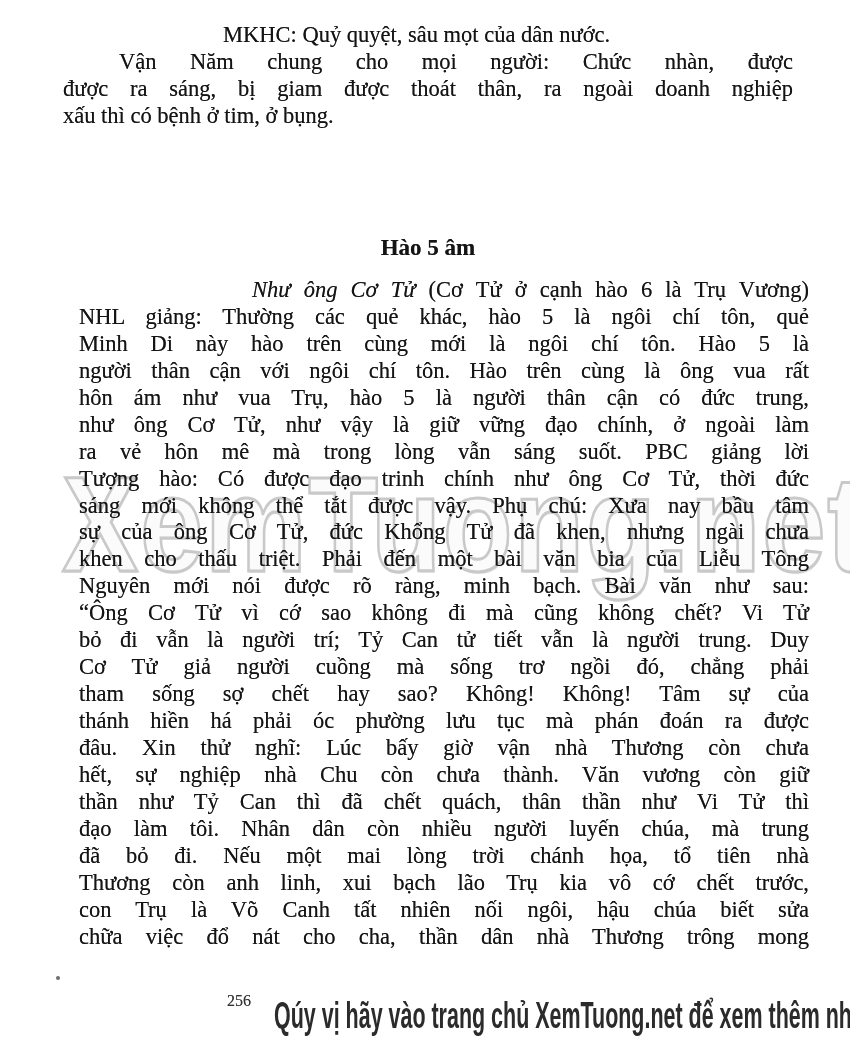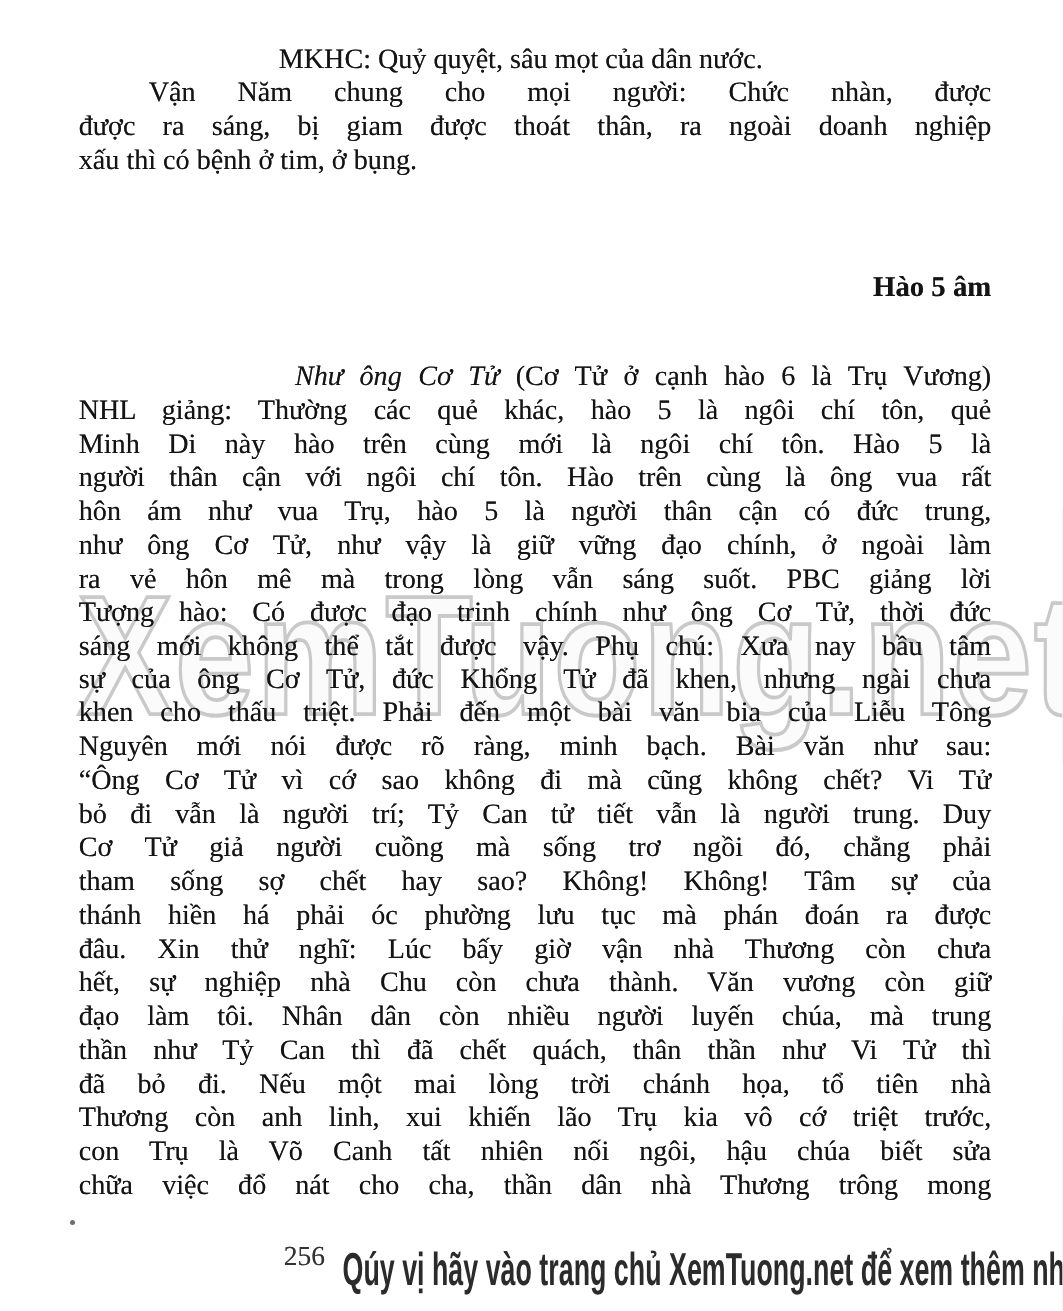--- a/index.html
+++ b/index.html
@@ -11,41 +11,41 @@
   .watermark{
     position:absolute;left:62px;top:446px;z-index:0;white-space:nowrap;
     font-family:"Liberation Sans",sans-serif;font-weight:bold;
     font-size:136px;letter-spacing:2px;
     transform:scaleX(0.84);transform-origin:left center;
     color:#fbfbfb;-webkit-text-stroke:3px #c9c9c9;
     text-shadow:1px 2px 0 #e3e3e3;
     user-select:none;
   }
   .textcol{position:absolute;left:63px;width:730px;z-index:1;}
-  .intro{top:33px;}
-  .bodytext{top:288px;}
+  .intro{top:21px;}
+  .bodytext{top:277px;margin-left:16px;}
   .line{
     font-size:22.5px;line-height:26.95px;height:26.95px;
     text-shadow:0 0 0.5px rgba(20,20,20,0.65);
   }
   .intro .line{line-height:27px;height:27px;}
   .jl{text-align:justify;text-align-last:justify;}
   .ind{text-indent:56px;}
   .ind-lg{text-indent:160px;}
   .ind-quote{text-indent:173px;}
   .italic,.it{font-style:italic;}
   .heading{
-    position:absolute;left:63px;top:217px;width:730px;z-index:1;
-    margin:0;text-align:right;font-size:23px;font-weight:bold;
+    position:absolute;left:63px;top:235px;width:730px;z-index:1;
+    margin:0;text-align:center;font-size:23px;font-weight:bold;
     font-family:"Liberation Serif",serif;color:#141414;
     text-shadow:0 0 0.5px rgba(20,20,20,0.65);
   }
   .pagenum{
     position:absolute;left:227px;top:992px;z-index:1;
-    font-size:22px;color:#333;text-shadow:0 0 0.5px rgba(40,40,40,0.6);
+    font-size:16px;color:#333;text-shadow:0 0 0.5px rgba(40,40,40,0.6);
   }
   .footer{
     position:absolute;left:0;right:0;top:995px;z-index:2;text-align:center;
   }
   .footer .ftext{
     display:inline-block;white-space:nowrap;
     font-family:"Liberation Sans",sans-serif;font-weight:bold;font-size:37px;
     transform:scaleX(0.58);transform-origin:center center;
     color:#2b2b2b;
   }
@@ -83,24 +83,24 @@
       <div class="line jl">sự của ông Cơ Tử, đức Khổng Tử đã khen, nhưng ngài chưa</div>
       <div class="line jl">khen cho thấu triệt. Phải đến một bài văn bia của Liễu Tông</div>
       <div class="line jl">Nguyên mới nói được rõ ràng, minh bạch. Bài văn như sau:</div>
       <div class="line jl">“Ông Cơ Tử vì cớ sao không đi mà cũng không chết? Vi Tử</div>
       <div class="line jl">bỏ đi vẫn là người trí; Tỷ Can tử tiết vẫn là người trung. Duy</div>
       <div class="line jl">Cơ Tử giả người cuồng mà sống trơ ngồi đó, chẳng phải</div>
       <div class="line jl">tham sống sợ chết hay sao? Không! Không! Tâm sự của</div>
       <div class="line jl">thánh hiền há phải óc phường lưu tục mà phán đoán ra được</div>
       <div class="line jl">đâu. Xin thử nghĩ: Lúc bấy giờ vận nhà Thương còn chưa</div>
       <div class="line jl">hết, sự nghiệp nhà Chu còn chưa thành. Văn vương còn giữ</div>
+      <div class="line jl">thần như Tỷ Can thì đã chết quách, thân thần như Vi Tử thì</div>
       <div class="line jl">đạo làm tôi. Nhân dân còn nhiều người luyến chúa, mà trung</div>
-      <div class="line jl">thần như Tỷ Can thì đã chết quách, thân thần như Vi Tử thì</div>
       <div class="line jl">đã bỏ đi. Nếu một mai lòng trời chánh họa, tổ tiên nhà</div>
-      <div class="line jl">Thương còn anh linh, xui khiến lão Trụ kia vô cớ triệt trước,</div>
+      <div class="line jl">Thương còn anh linh, xui bạch lão Trụ kia vô cớ chết trước,</div>
       <div class="line jl">con Trụ là Võ Canh tất nhiên nối ngôi, hậu chúa biết sửa</div>
       <div class="line jl">chữa việc đổ nát cho cha, thần dân nhà Thương trông mong</div>
     </div>
 
   <span class="speck"></span>
 
   <div class="pagenum">256</div>
 
   <div class="footer">
     <span class="ftext">Qúy vị hãy vào trang chủ XemTuong.net để xem thêm nhiều mục hay khác</span>

